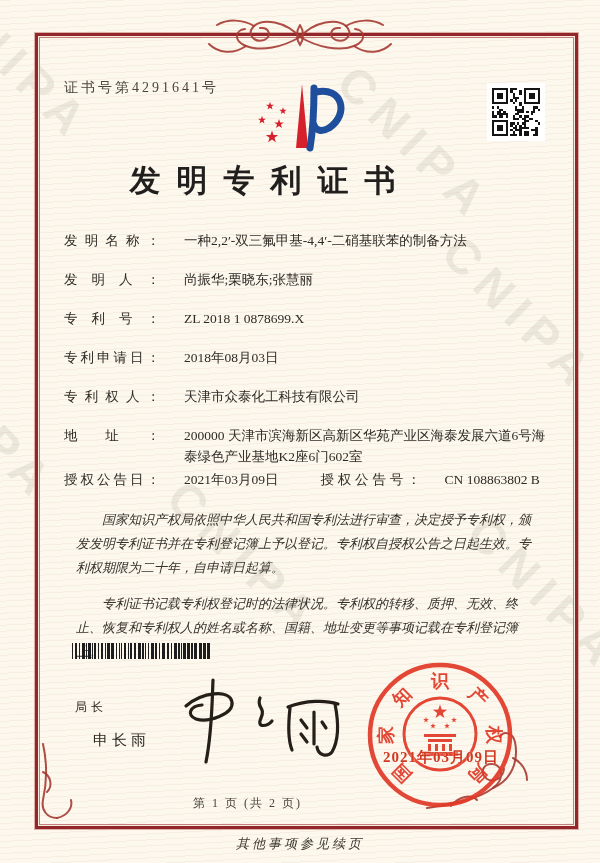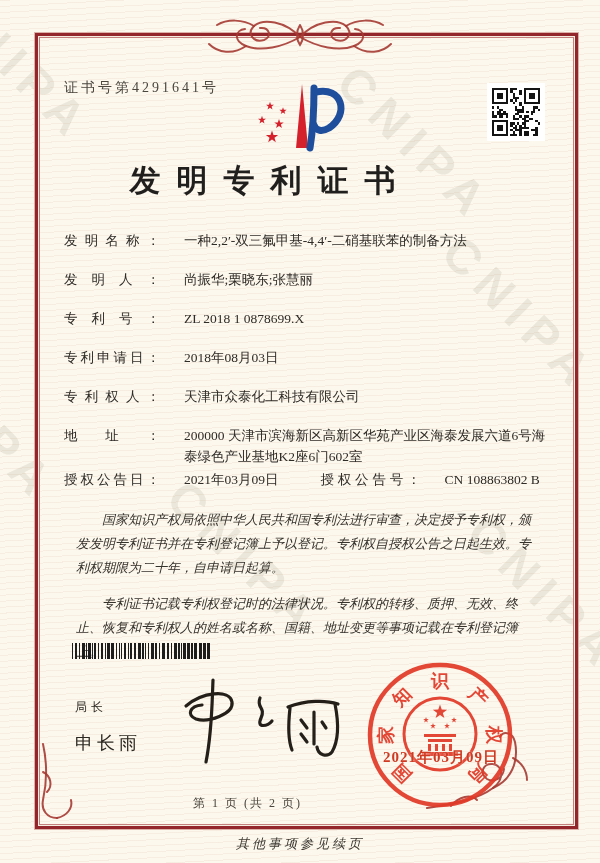--- a/index.html
+++ b/index.html
@@ -30,21 +30,21 @@
   .val{flex:1;margin-left:24px;}
   .pair{display:flex;flex:none;}
   .pair .val{flex:none;}
   .pair2{display:flex;flex:none;margin-left:42px;align-items:flex-end;}
   .pair2 .lbl{width:100px;}
   .legal{margin-top:6px;font-style:italic;font-size:13px;line-height:1.85;color:#35312b;}
   .legal p{margin:12px;text-indent:2em;}
   .barcode{position:absolute;left:72px;top:643px;width:172px;height:16px;display:flex;align-items:stretch;}
   .barcode i{display:block;height:100%;background:#1d1d1d;flex:none;}
   .sig-title{position:absolute;left:75px;top:699px;font-size:12px;letter-spacing:4px;color:#2b2721;}
-  .sig-name{position:absolute;left:75px;top:731px;font-size:18px;letter-spacing:4px;color:#2b2721;}
+  .sig-name{position:absolute;left:93px;top:731px;font-size:15px;letter-spacing:4px;color:#2b2721;}
   .sig-script{position:absolute;left:168px;top:676px;width:185px;height:95px;}
   .sig-script path{stroke:#241f18;stroke-width:3.2;fill:none;stroke-linecap:round;stroke-linejoin:round;}
   .seal{position:absolute;left:365px;top:660px;width:150px;height:150px;opacity:.93;}
   .seal text{font-family:"Liberation Serif","DejaVu Serif",serif;font-weight:bold;}
   .seal-date{position:absolute;left:352px;top:748px;width:178px;text-align:center;
     font-weight:bold;font-size:15px;letter-spacing:1px;color:#cf3a22;text-shadow:0 0 2px rgba(255,246,240,.85);}
   .page-no{position:absolute;left:35px;width:425px;top:795px;text-align:center;font-size:12px;letter-spacing:2px;color:#4a443c;}
   .footer-note{position:absolute;left:0;width:600px;top:835px;text-align:center;
     font-style:italic;font-size:13px;letter-spacing:3px;color:#3d3831;}
 </style>

